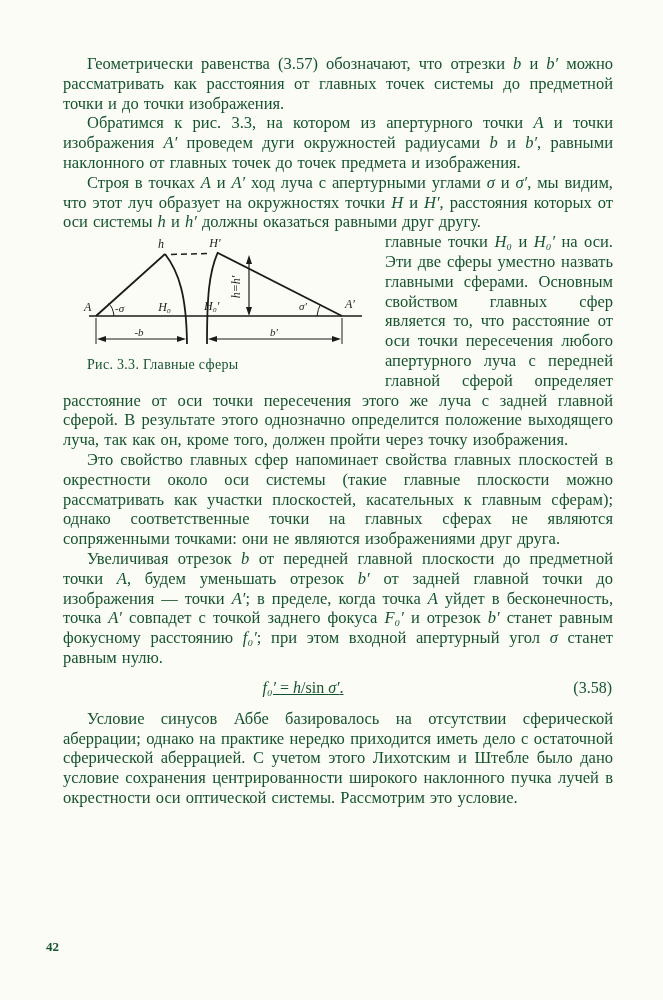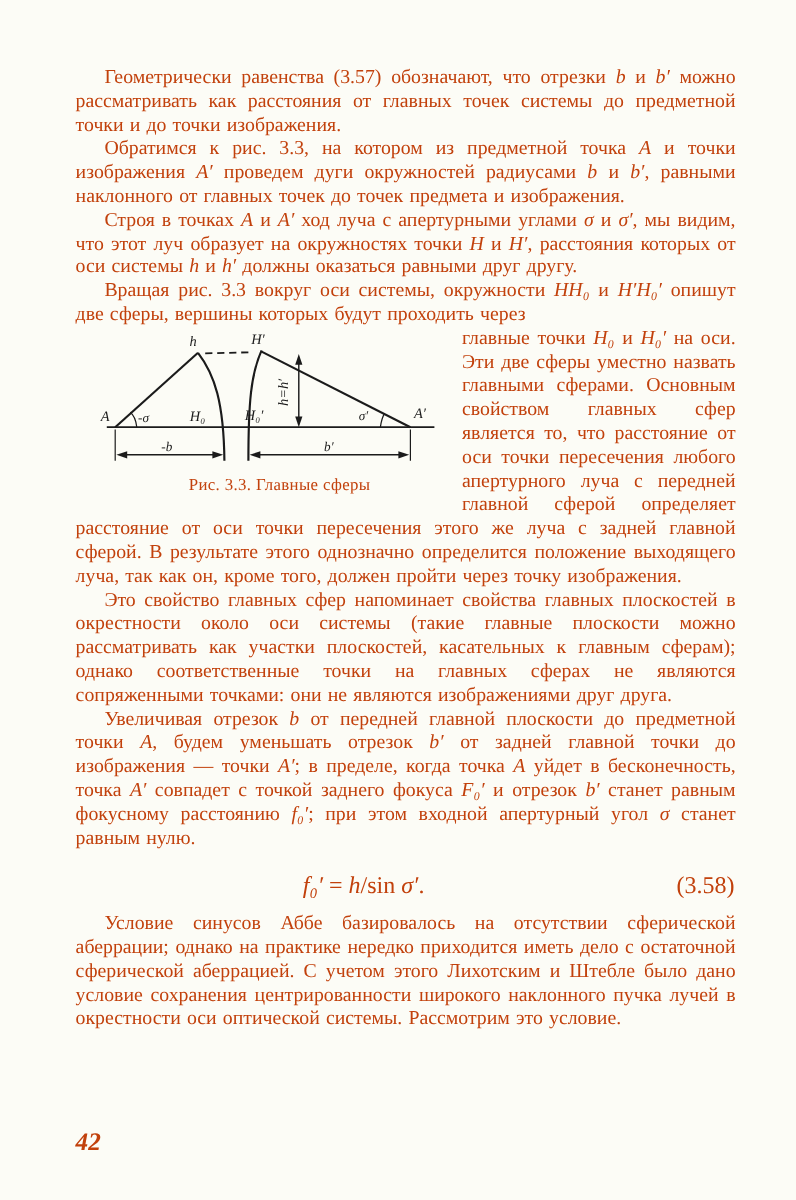--- a/index.html
+++ b/index.html
@@ -1,60 +1,59 @@
 <!DOCTYPE html>
 <html lang="ru"><head>
 <meta charset="utf-8">
 <style>
   html,body{margin:0;padding:0;background:#e8e8e4;}
   .page{
     width:663px;height:1000px;position:relative;overflow:hidden;
-    background:#fcfcf6;color:#c2410c;
+    background:#fcfcf6;color:#14532d;
     font-family:"Liberation Serif","DejaVu Serif",serif;
   }
   .content{position:absolute;left:63px;top:54px;width:550px;}
   .par{
     margin:0;font-size:16.5px;line-height:19.8px;text-align:justify;
     word-spacing:1px;
   }
   .par.indent{text-indent:24px;}
   .it{font-style:italic;}
   
   .wrap-sec{}
   .fig{
     float:left;width:322px;margin:2px 0 2px 0;padding:4px 0 0 18px;
     box-sizing:border-box;
   }
   .fig svg{display:block;}
   .figcap{
-    font-size:14px;text-align:center;margin:7px auto 0;width:292px;
+    font-size:14px;text-align:left;margin:7px auto 0;width:292px;
     letter-spacing:.3px;
   }
   .figlabel text{
     font-family:"Liberation Serif","DejaVu Serif",serif;
     font-style:italic;font-size:12px;fill:#1b1b1b;
   }
   .figlabel .small{font-size:11px;}
-  .eqrow{position:relative;margin:20px 0 10px;font-size:20px;line-height:22px;}
+  .eqrow{position:relative;margin:9px 0 10px;font-size:16px;line-height:22px;text-decoration:underline;}
   .eq{display:block;text-align:center;margin-right:70px;}
   .eqnum{position:absolute;right:1px;top:0;}
   .pagenum{
-    position:absolute;left:63px;top:939px;font-size:21px;font-weight:700;font-style:italic;
+    position:absolute;left:46px;top:939px;font-size:13px;font-weight:700;
   }
 </style>
 </head>
 <body>
 
 <div class="page">
   <div class="content">
 
     <p class="par indent"><span>Геометрически равенства (3.57) обозначают, что отрезки </span><span class="it">b</span><span> и </span><span class="it">b′</span><span> можно рассматривать как расстояния от главных точек системы до предметной точки и до точки изображения.</span></p>
-    <p class="par indent"><span>Обратимся к рис. 3.3, на котором из предметной точка </span><span class="it">A</span><span> и точки изображения </span><span class="it">A′</span><span> проведем дуги окружностей радиусами </span><span class="it">b</span><span> и </span><span class="it">b′</span><span>, равными наклонного от главных точек до точек предмета и изображения.</span></p>
+    <p class="par indent"><span>Обратимся к рис. 3.3, на котором из апертурного точки </span><span class="it">A</span><span> и точки изображения </span><span class="it">A′</span><span> проведем дуги окружностей радиусами </span><span class="it">b</span><span> и </span><span class="it">b′</span><span>, равными наклонного от главных точек до точек предмета и изображения.</span></p>
     <p class="par indent"><span>Строя в точках </span><span class="it">A</span><span> и </span><span class="it">A′</span><span> ход луча с апертурными углами </span><span class="it">σ</span><span> и </span><span class="it">σ′</span><span>, мы видим, что этот луч образует на окружностях точки </span><span class="it">H</span><span> и </span><span class="it">H′</span><span>, расстояния которых от оси системы </span><span class="it">h</span><span> и </span><span class="it">h′</span><span> должны оказаться равными друг другу.</span></p>
-    <p class="par indent"><span>Вращая рис. 3.3 вокруг оси системы, окружности </span><span class="it">HH₀</span><span> и </span><span class="it">H′H₀′</span><span> опишут две сферы, вершины которых будут проходить через</span></p>
 
     <div class="wrap-sec">
       <figure class="fig">
         <svg width="290" height="112" viewBox="0 0 290 112">
           <g stroke="#1b1b1b" fill="none">
             <line x1="8" y1="78" x2="281" y2="78" stroke-width="1.5"></line>
             <line x1="15" y1="78" x2="84" y2="16" stroke-width="1.8"></line>
             <path d="M84 16 C 98 34, 105.5 58, 106 106" stroke-width="1.8"></path>
             <line x1="90" y1="16.5" x2="130" y2="15.5" stroke-width="1.5" stroke-dasharray="6 4"></line>
             <path d="M137 14 C 128 34, 126 58, 126 106" stroke-width="1.8"></path>

